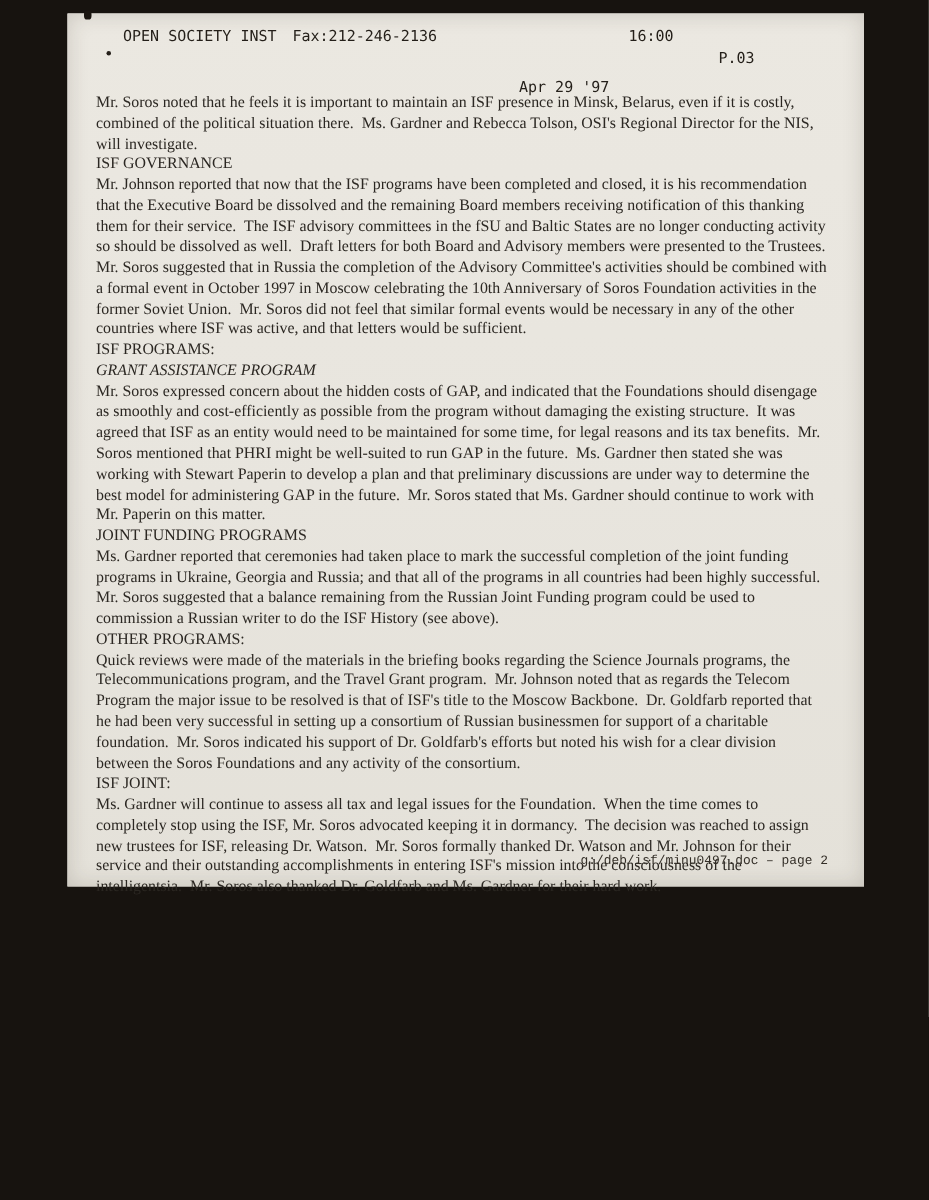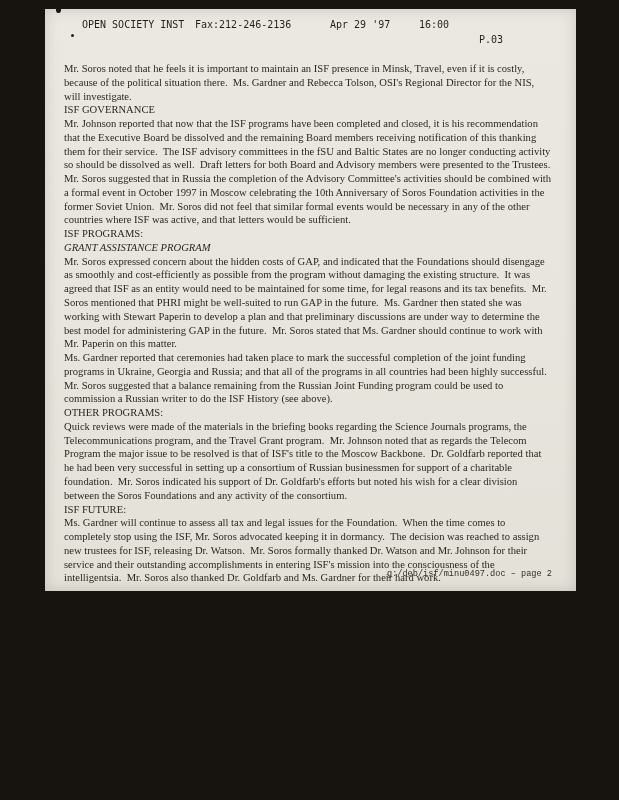--- a/index.html
+++ b/index.html
@@ -37,21 +37,21 @@
     right: 0;
     height: 16px;
     font-family: "DejaVu Sans Mono", "Liberation Mono", monospace;
     font-size: 10px;
     color: #241f19;
     white-space: nowrap;
   }
   .fax-header span { position: absolute; top: 0; }
   .fx-sender { left: 37px; }
   .fx-number { left: 150px; }
-  .fx-date   { left: 285px; }
+  .fx-date   { left: 301px; margin-top: 34px; }
   .fx-time   { left: 374px; }
   .fx-page   { left: 434px; margin-top: 15px; }
   .artifact-dot {
     position: absolute;
     left: 26px;
     top: 25px;
     width: 3px;
     height: 3px;
     background: #241f19;
     border-radius: 50%;
@@ -105,35 +105,36 @@
       <span class="fx-number">Fax:212-246-2136</span>
       <span class="fx-date">Apr 29 '97</span>
       <span class="fx-time">16:00</span>
       <span class="fx-page">P.03</span>
     </div>
 
     <div class="artifact-dot"></div>
 
     <div class="doc-body">
 
-      <p class="para">Mr. Soros noted that he feels it is important to maintain an ISF presence in Minsk, Travel, even if it is costly, because of the political situation there.  Ms. Gardner and Rebecca Tolson, OSI's Regional Director for the NIS, will investigate.</p>
+      <p class="para">Mr. Soros noted that he feels it is important to maintain an ISF presence in Minsk, Belarus, even if it is costly, combined of the political situation there.  Ms. Gardner and Rebecca Tolson, OSI's Regional Director for the NIS, will investigate.</p>
 
       <h2 class="heading">ISF GOVERNANCE</h2>
       <p class="para">Mr. Johnson reported that now that the ISF programs have been completed and closed, it is his recommendation that the Executive Board be dissolved and the remaining Board members receiving notification of this thanking them for their service.  The ISF advisory committees in the fSU and Baltic States are no longer conducting activity so should be dissolved as well.  Draft letters for both Board and Advisory members were presented to the Trustees.  Mr. Soros suggested that in Russia the completion of the Advisory Committee's activities should be combined with a formal event in October 1997 in Moscow celebrating the 10th Anniversary of Soros Foundation activities in the former Soviet Union.  Mr. Soros did not feel that similar formal events would be necessary in any of the other countries where ISF was active, and that letters would be sufficient.</p>
 
       <h2 class="heading">ISF PROGRAMS:</h2>
       <h3 class="subheading">GRANT ASSISTANCE PROGRAM</h3>
       <p class="para indented">Mr. Soros expressed concern about the hidden costs of GAP, and indicated that the Foundations should disengage as smoothly and cost-efficiently as possible from the program without damaging the existing structure.  It was agreed that ISF as an entity would need to be maintained for some time, for legal reasons and its tax benefits.  Mr. Soros mentioned that PHRI might be well-suited to run GAP in the future.  Ms. Gardner then stated she was working with Stewart Paperin to develop a plan and that preliminary discussions are under way to determine the best model for administering GAP in the future.  Mr. Soros stated that Ms. Gardner should continue to work with Mr. Paperin on this matter.</p>
 
+      <h2 class="heading sub-indent">JOINT FUNDING PROGRAMS</h2>
       <p class="para">Ms. Gardner reported that ceremonies had taken place to mark the successful completion of the joint funding programs in Ukraine, Georgia and Russia; and that all of the programs in all countries had been highly successful.  Mr. Soros suggested that a balance remaining from the Russian Joint Funding program could be used to commission a Russian writer to do the ISF History (see above).</p>
 
       <h2 class="heading sub-indent">OTHER PROGRAMS:</h2>
       <p class="para">Quick reviews were made of the materials in the briefing books regarding the Science Journals programs, the Telecommunications program, and the Travel Grant program.  Mr. Johnson noted that as regards the Telecom Program the major issue to be resolved is that of ISF's title to the Moscow Backbone.  Dr. Goldfarb reported that he had been very successful in setting up a consortium of Russian businessmen for support of a charitable foundation.  Mr. Soros indicated his support of Dr. Goldfarb's efforts but noted his wish for a clear division between the Soros Foundations and any activity of the consortium.</p>
 
-      <h2 class="heading">ISF FUTURE:</h2>
+      <h2 class="heading">ISF JOINT:</h2>
       <p class="para">Ms. Gardner will continue to assess all tax and legal issues for the Foundation.  When the time comes to completely stop using the ISF, Mr. Soros advocated keeping it in dormancy.  The decision was reached to assign new trustees for ISF, releasing Dr. Watson.  Mr. Soros formally thanked Dr. Watson and Mr. Johnson for their service and their outstanding accomplishments in entering ISF's mission into the consciousness of the intelligentsia.  Mr. Soros also thanked Dr. Goldfarb and Ms. Gardner for their hard work.</p>
 
 
 
     </div>
 
     <div class="doc-footer">g:/deb/isf/minu0497.doc – page 2</div>
 
   </div>
 </div>

